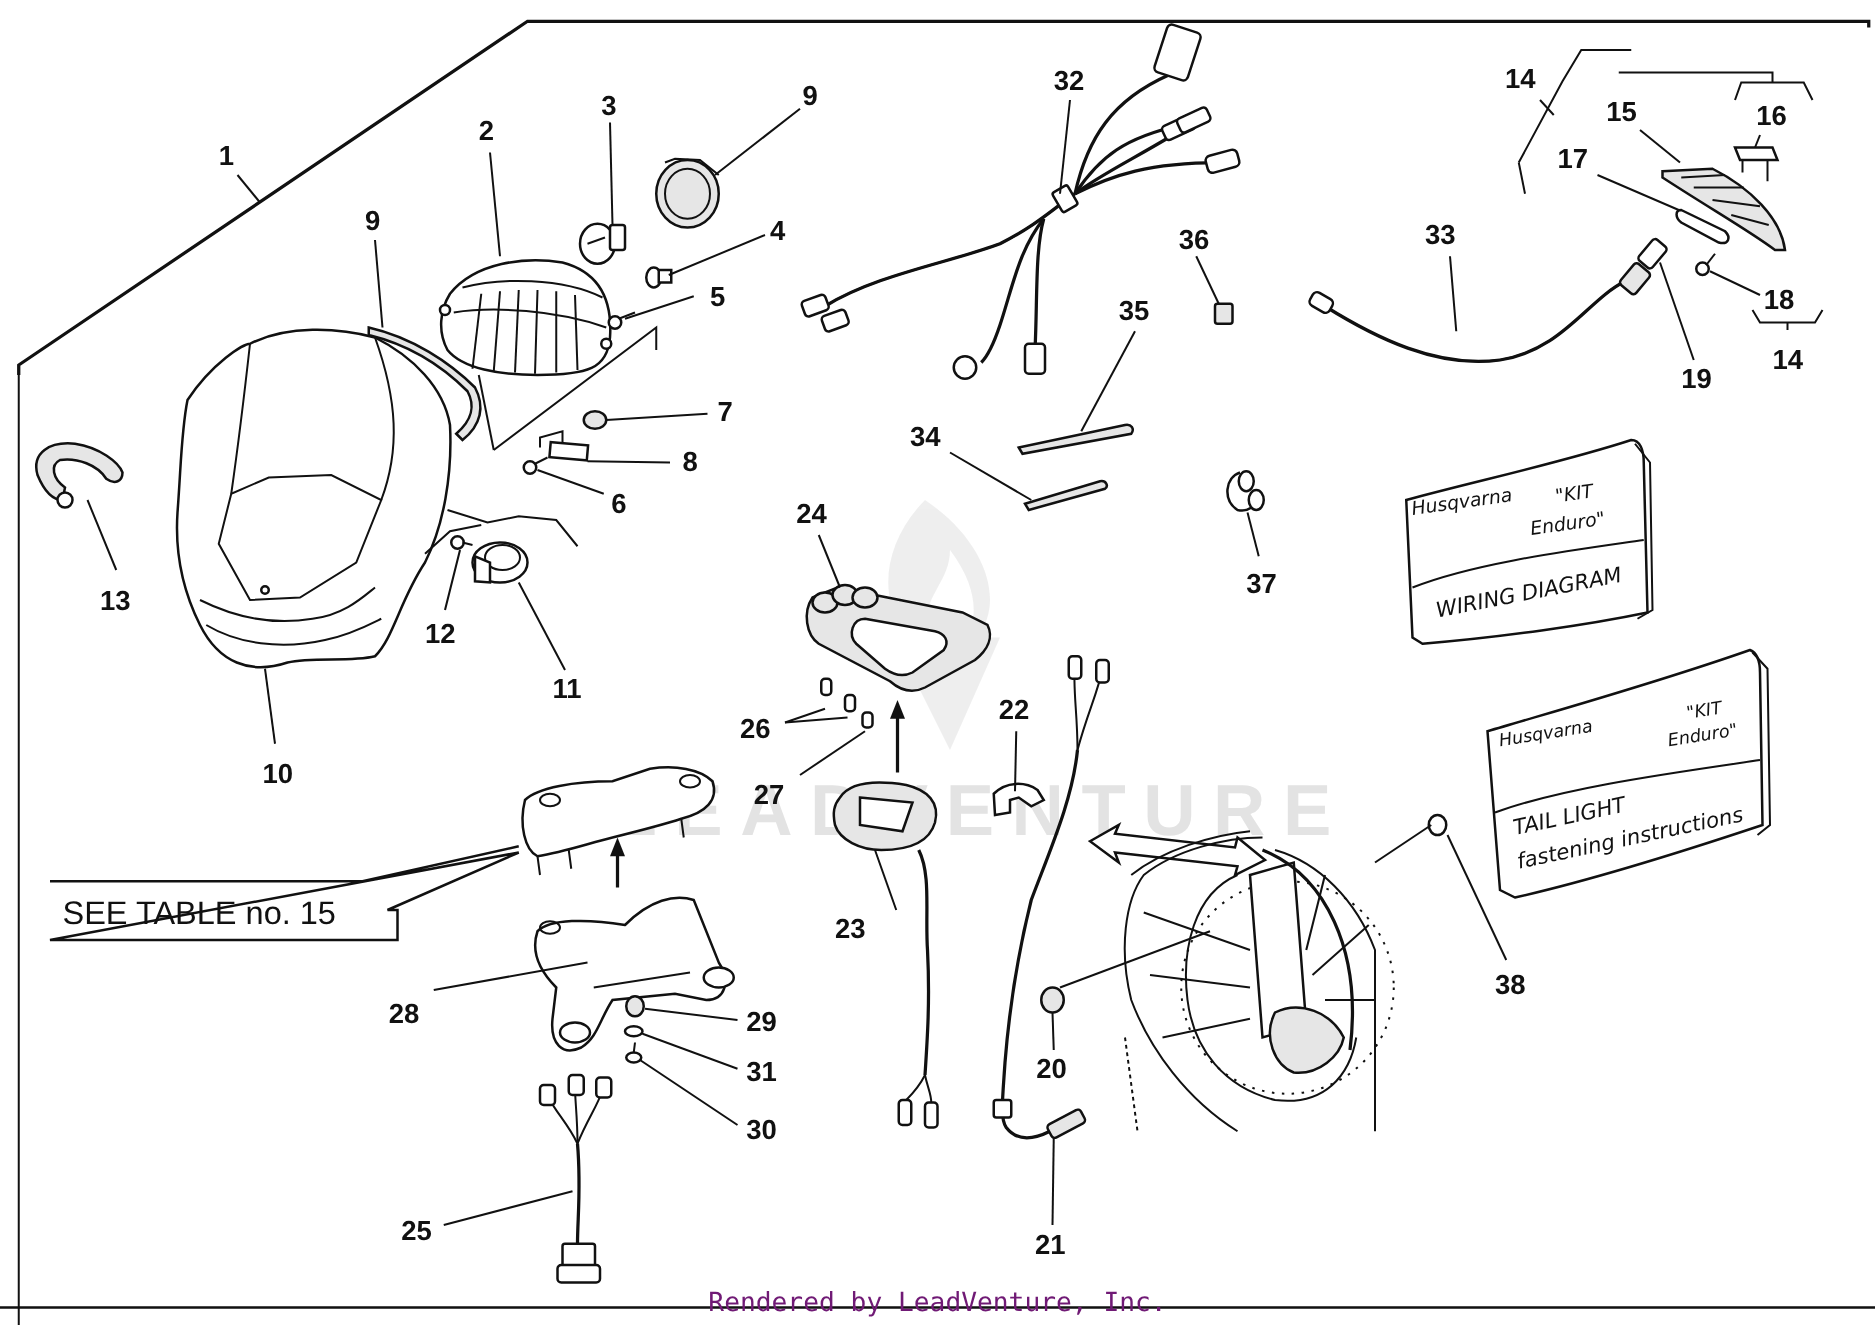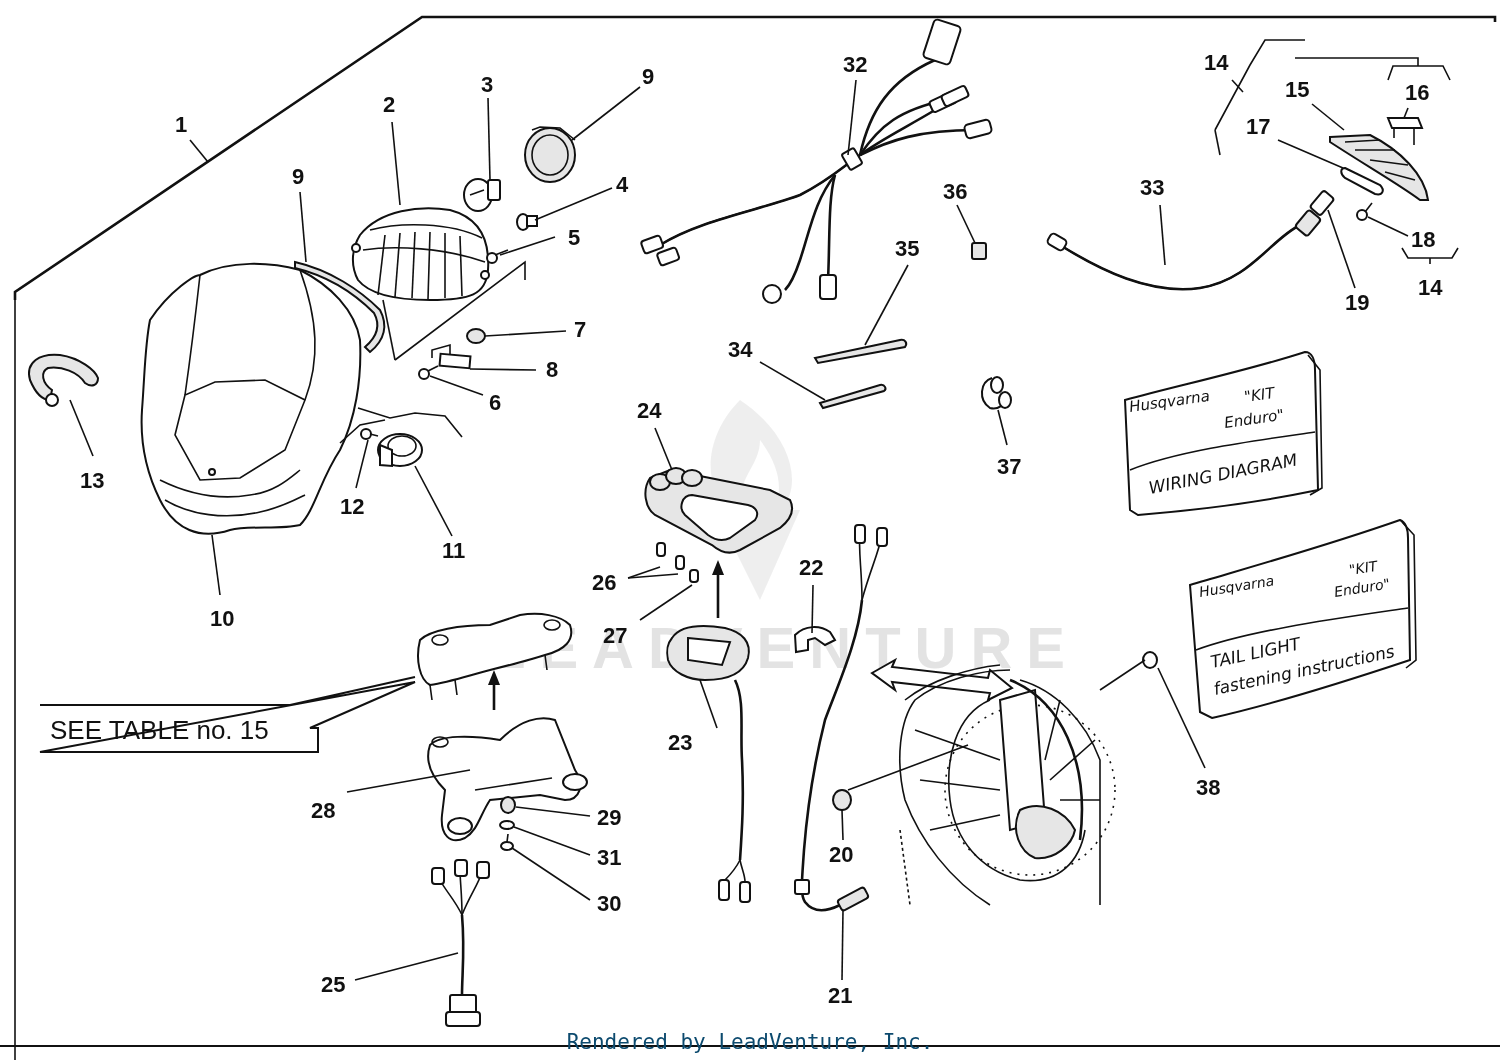--- a/index.html
+++ b/index.html
@@ -6,21 +6,21 @@
   body{width:1500px;height:1063px;position:relative;overflow:hidden;font-family:"Liberation Sans",sans-serif;}
   #canvas{position:absolute;left:0;top:0;width:1500px;height:1063px;}
   .ln{stroke:#111;stroke-width:1.6;fill:none;}
   .thick{stroke:#111;stroke-width:2.6;fill:none;}
   .part{stroke:#111;stroke-width:2;fill:#fff;}
   .partg{stroke:#111;stroke-width:2;fill:#e6e6e6;}
   .num{font-family:"Liberation Sans",sans-serif;font-weight:bold;font-size:22px;fill:#111;}
   .hand{font-family:"DejaVu Sans",sans-serif;font-style:italic;fill:#111;}
   .see{font-family:"Liberation Sans",sans-serif;font-size:26px;fill:#111;}
   .wm{font-family:"Liberation Sans",sans-serif;font-size:58px;fill:#d8d8d8;letter-spacing:14px;font-weight:bold;}
-  #footer{position:absolute;left:0;top:1030px;width:1500px;text-align:center;font-family:"DejaVu Sans Mono",monospace;font-size:21px;color:#0c4a6e;}
+  #footer{position:absolute;left:0;top:1030px;width:1500px;text-align:center;font-family:"DejaVu Sans Mono",monospace;font-size:21px;color:#701a75;}
   #footer-line{position:absolute;left:0;top:1045px;width:1500px;height:2px;background:#111;}
   #footer span{background:transparent;position:relative;}
 </style>
 </head>
 <body>
 
 <svg id="canvas" viewBox="0 0 1500 1063" xmlns="http://www.w3.org/2000/svg">
 
   <g opacity="0.7">
     <path d="M740 400 C700 440 700 500 745 520 C730 480 760 470 760 440 C790 480 780 510 760 525 C810 505 800 440 740 400 Z" fill="#e8e8e8"></path>

